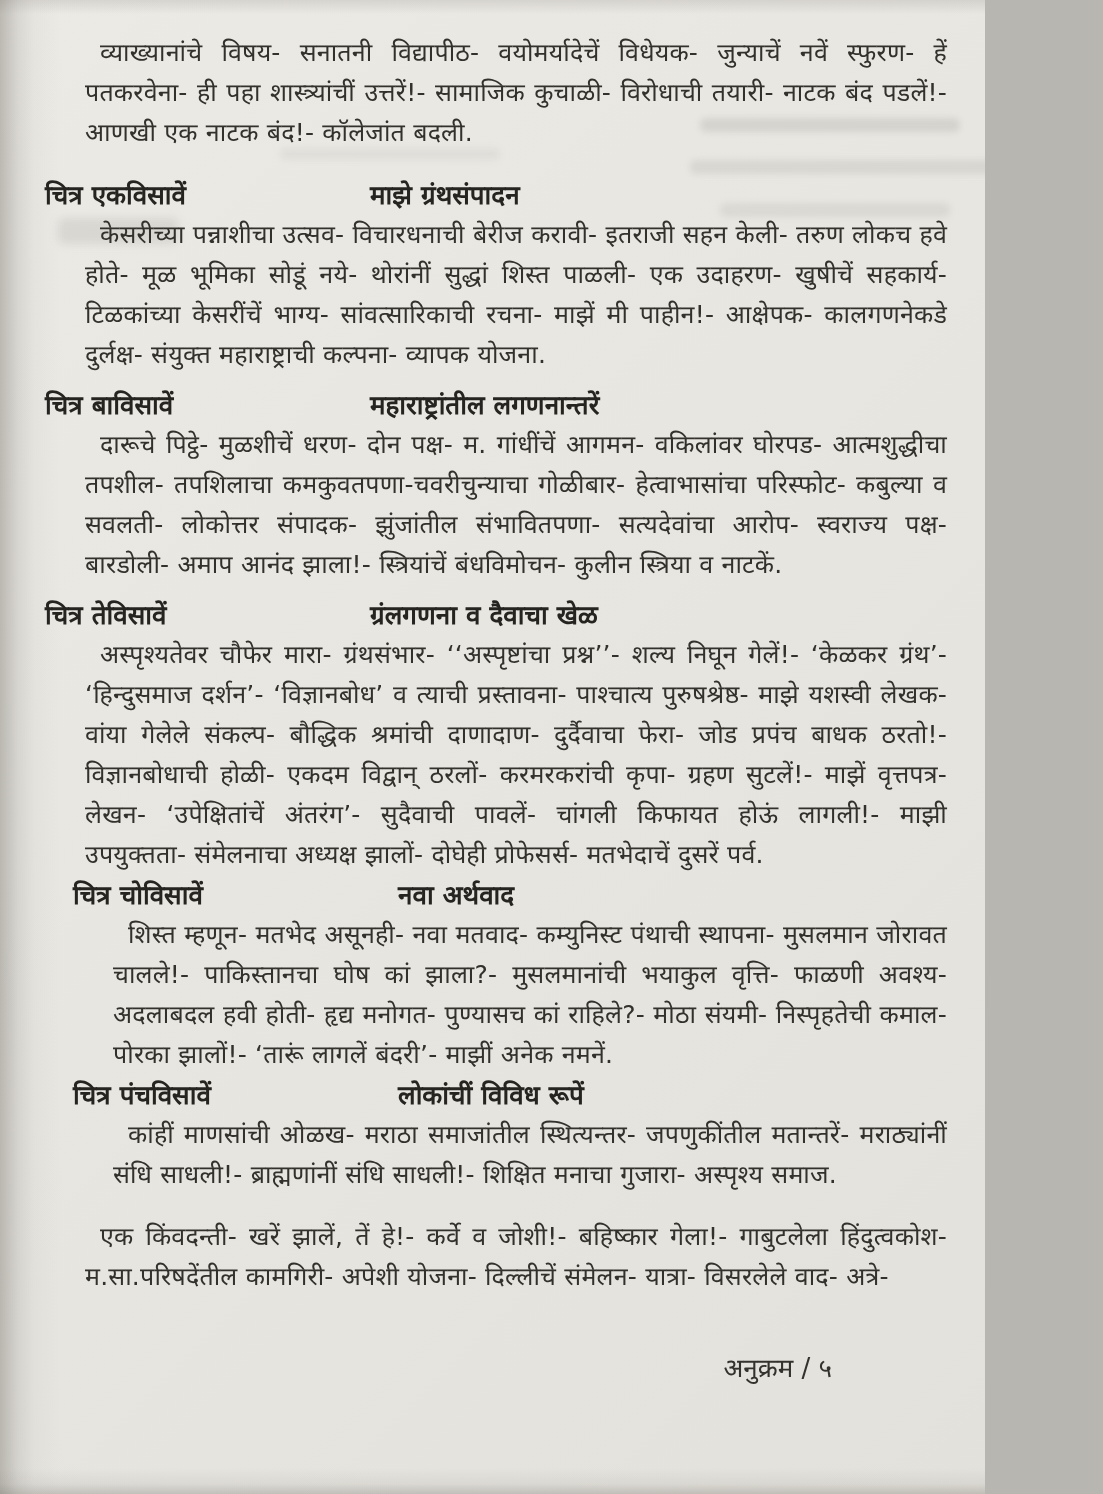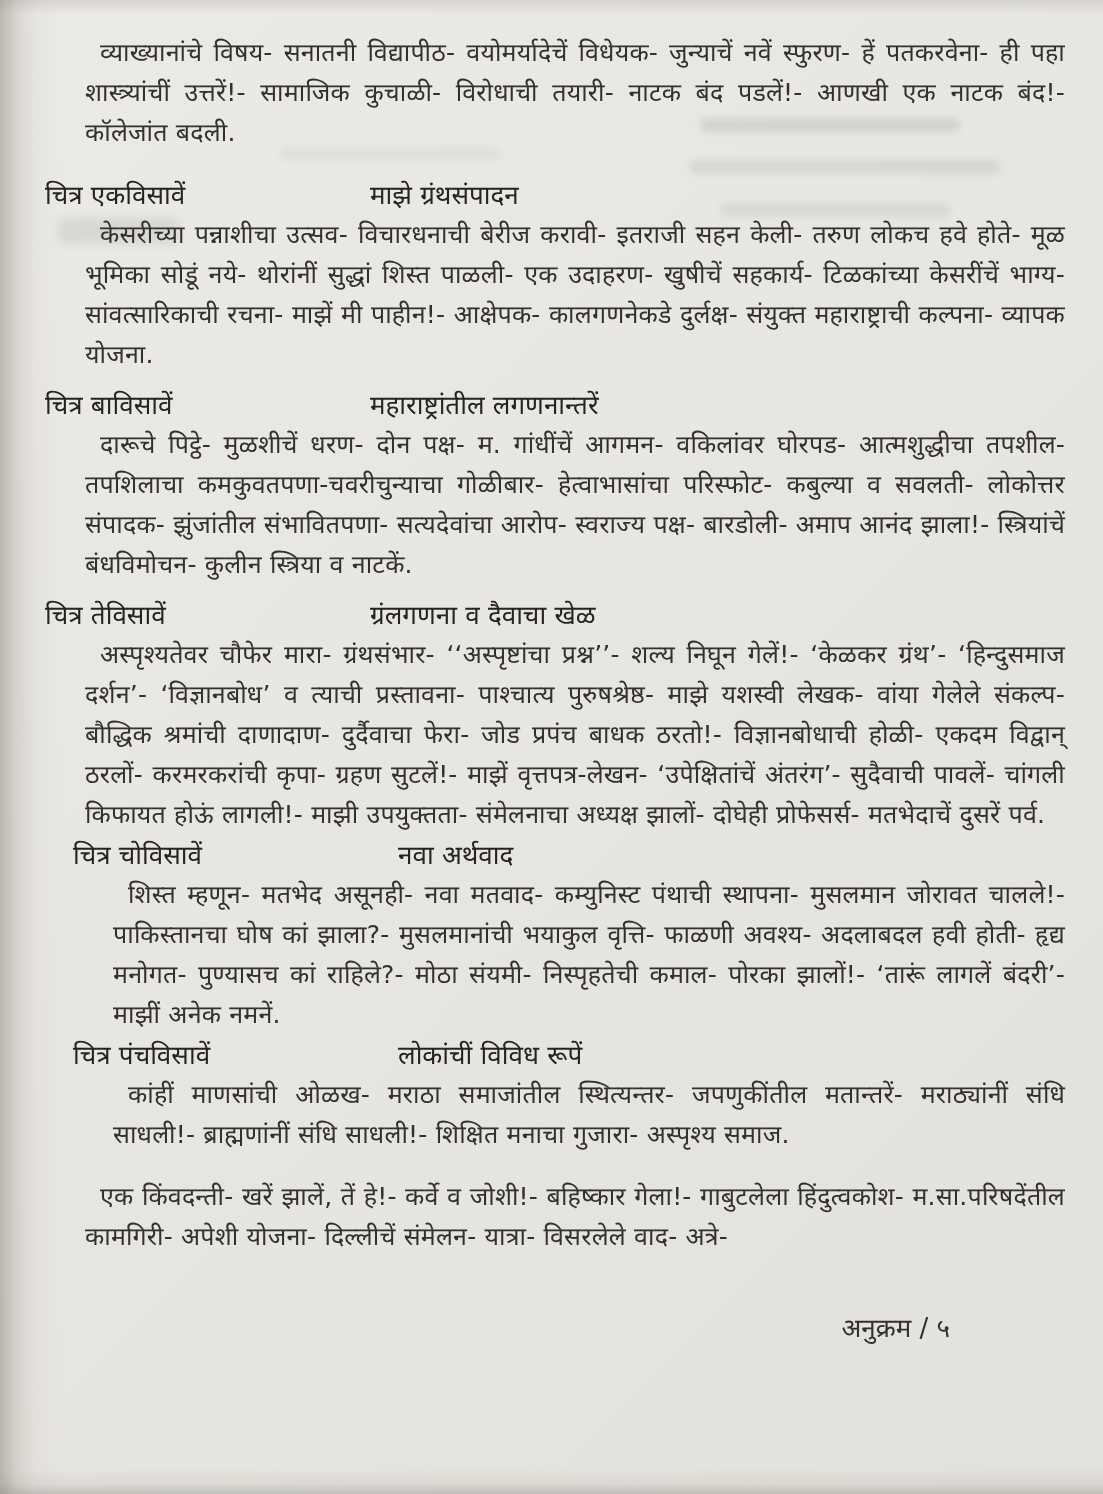--- a/index.html
+++ b/index.html
@@ -4,21 +4,21 @@
 <style>
   html,body{margin:0;padding:0;}
   body{
     width:1103px;height:1494px;
     font-family:"DejaVu Sans","Liberation Sans",sans-serif;
     background:#b8b6b1;
     overflow:hidden;
   }
   .page{
     position:relative;
-    width:1103px;height:1494px;
+    width:985px;height:1494px;
     background:
       linear-gradient(90deg, rgba(110,106,98,0.38) 0px, rgba(150,147,140,0.22) 18px, rgba(180,177,170,0.10) 34px, rgba(0,0,0,0) 60px),
       linear-gradient(180deg, rgba(120,117,110,0.18) 0px, rgba(0,0,0,0) 14px),
       linear-gradient(0deg, rgba(110,107,100,0.30) 0px, rgba(140,137,130,0.12) 10px, rgba(0,0,0,0) 26px),
       linear-gradient(135deg, #eceae5 0%, #e8e6e1 45%, #e3e1db 100%);
     color:#2e2c28;
     overflow:hidden;
   }
   .content{
     position:absolute;
@@ -33,21 +33,21 @@
     color:#33312c;
     letter-spacing:0.2px;
   }
   .section{margin-top:10px;}
   .section.gap-lg{margin-top:22px;}
   .section.gap-md{}
   .section.gap-none{margin-top:0px;margin-left:28px;}
   .heading{
     display:flex;
     align-items:flex-start;
-    font-weight:normal;
+    font-weight:bold;
     font-size:26px;
     line-height:40px;
     color:#262420;
   }
   .chapter{
     display:inline-block;
     width:325px;
     flex:0 0 325px;
   }
   .title{display:inline-block;}

